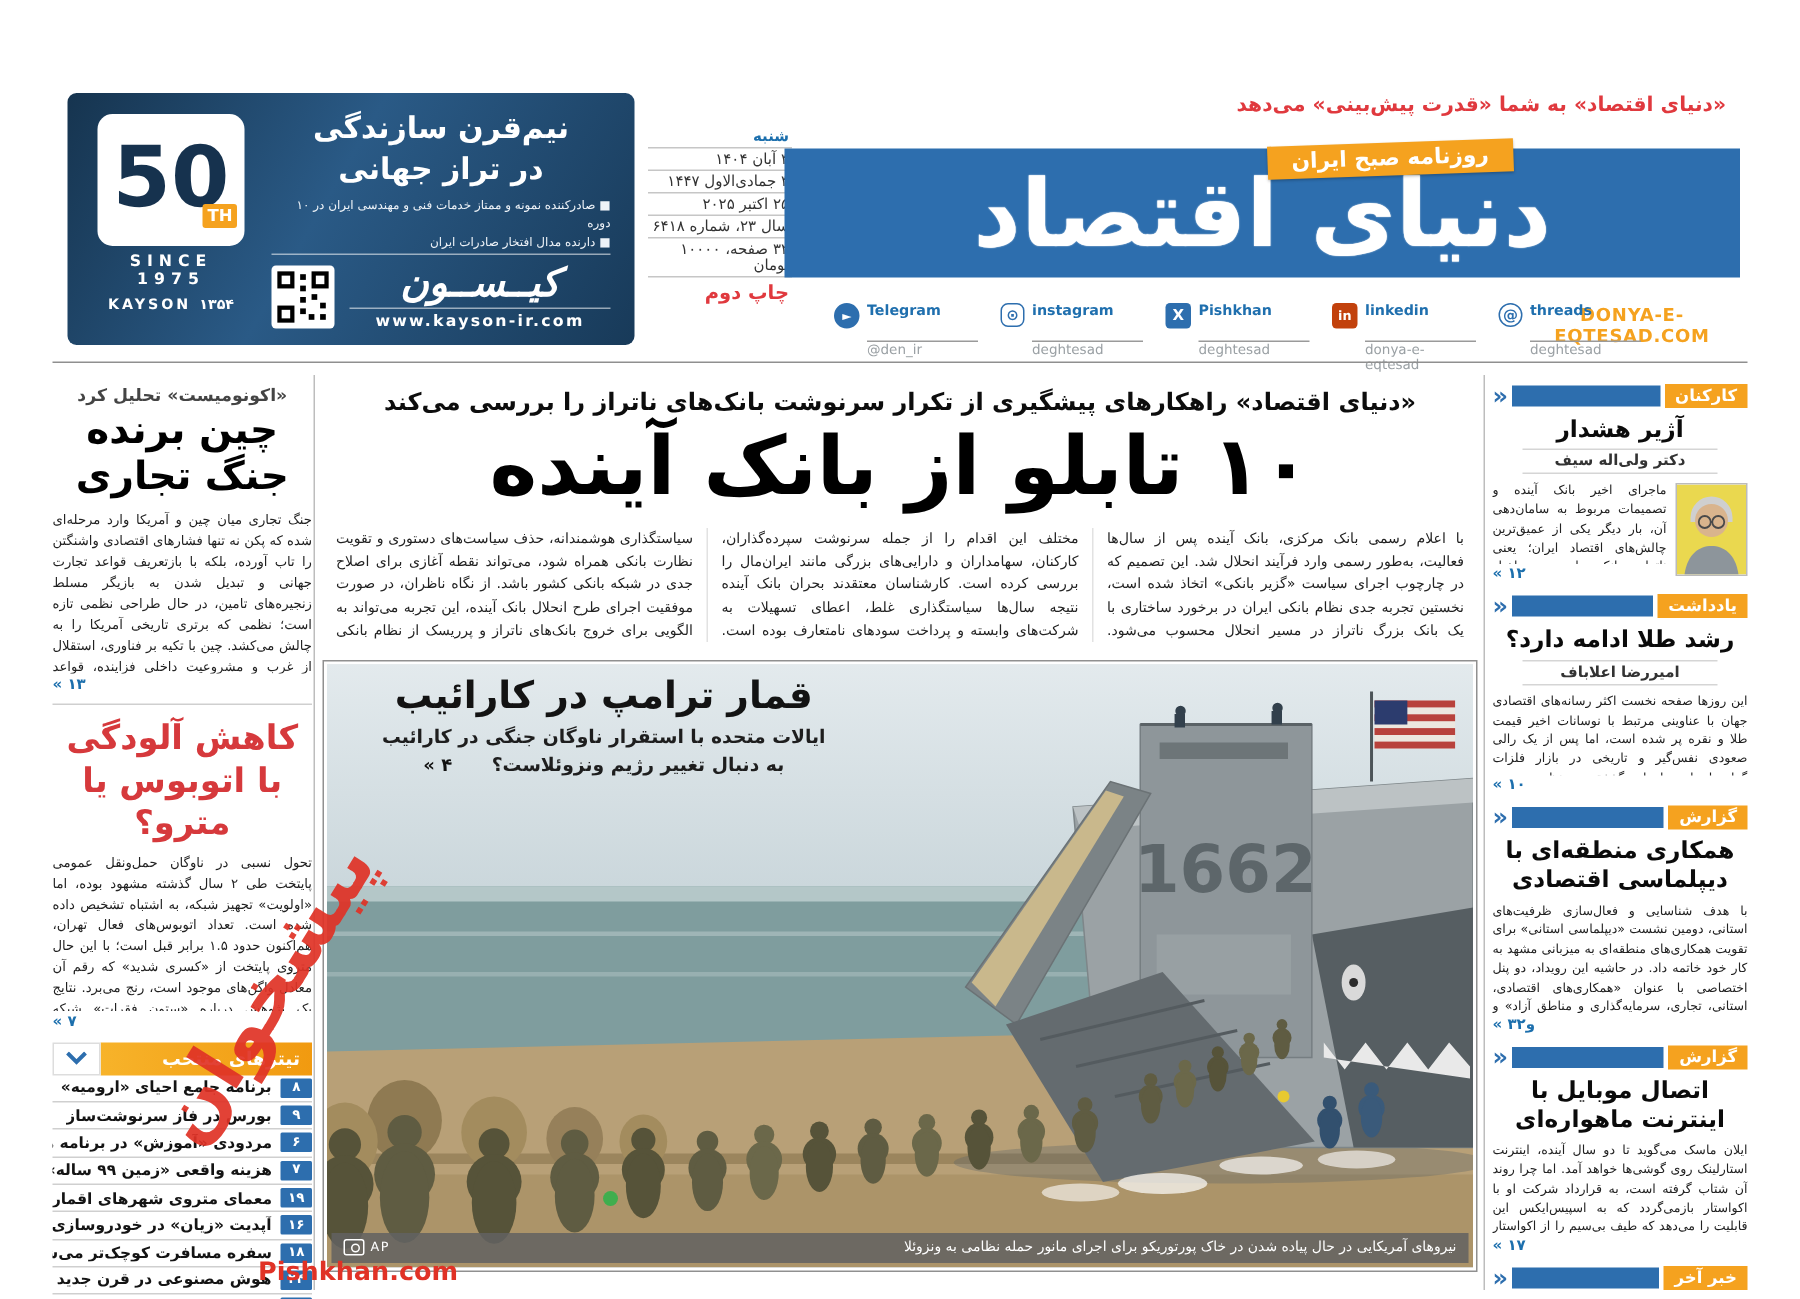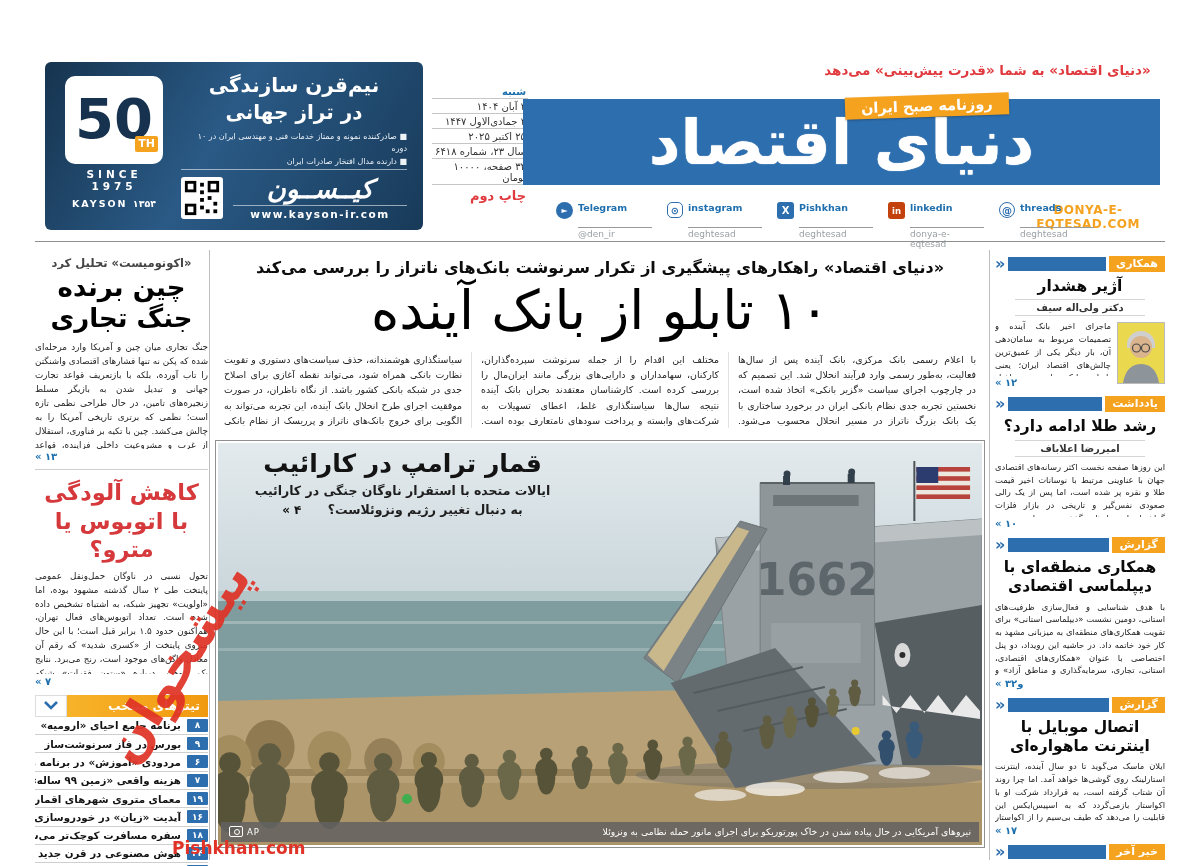--- a/index.html
+++ b/index.html
@@ -73,21 +73,21 @@
            display:flex;align-items:center;padding:0 8px;}
   .picks-arrow{width:30px;background:#fff;border:1px solid #ddd;display:flex;align-items:center;justify-content:center;}
   .p-row{display:flex;align-items:center;gap:6px;height:17.3px;border-bottom:1px solid #cfcfcf;}
   .p-num{min-width:21px;height:13px;background:#2d6eae;color:#fff;font-size:9px;font-weight:700;
          display:flex;align-items:center;justify-content:center;border-radius:1px;}
   .p-label{font-size:10.3px;font-weight:700;color:#141414;white-space:nowrap;overflow:hidden;}
 
   
   .ccol{left:215px;top:248px;width:770px;}
   .c-kicker{font-size:16px;font-weight:700;text-align:center;color:#0d0d0d;margin-top:10px;}
-  .c-head{font-size:54px;font-weight:400;text-align:center;color:#000;line-height:1.2;margin-top:2px;letter-spacing:-1px;}
+  .c-head{font-size:54px;font-weight:700;text-align:center;color:#000;line-height:1.2;margin-top:2px;letter-spacing:-1px;}
   .lede{display:flex;direction:rtl;margin-top:8px;max-height:76px;overflow:hidden;}
   .lede-col{flex:1;padding:0 9px;font-size:9.4px;line-height:1.62;text-align:justify;color:#222;}
   .lede-col + .lede-col{border-right:1px solid #e2e2e2;}
 
   .photo{margin-top:12px;border:1px solid #909090;padding:2px;background:#fff;}
   .photo-inner{position:relative;height:402px;background:#ccd7db;overflow:hidden;}
   .photo-inner svg{position:absolute;inset:0;width:100%;height:100%;}
   .ph-head{position:absolute;top:6px;left:12px;width:345px;text-align:center;z-index:5;}
   .ph-title{font-size:25px;font-weight:700;color:#131313;}
   .ph-sub{font-size:12.5px;font-weight:700;color:#1e1e1e;line-height:1.55;margin-top:3px;}
@@ -402,21 +402,21 @@
             <span>AP</span>
           </span>
         </div>
       </div>
     </div>
   </div>
 
   <div class="abs rcol">
 
     <div class="sec-h">
-      <span class="sec-label">همکاری</span>
+      <span class="sec-label">کارکنان</span>
       <span class="sec-bar"></span>
       <span class="sec-chev"></span>
     </div>
     <div class="sec-title">آژیر هشدار</div>
     <div class="sec-author">دکتر ولی‌اله سیف</div>
     <div>
       <span class="auth-photo">
         <svg width="46" height="60" viewBox="0 0 46 60">
             <rect width="46" height="60" fill="#ead84f"></rect>
           <path d="M9 22a14 14 0 0 1 28 0v3H9Z" fill="#cfcfcf"></path>

